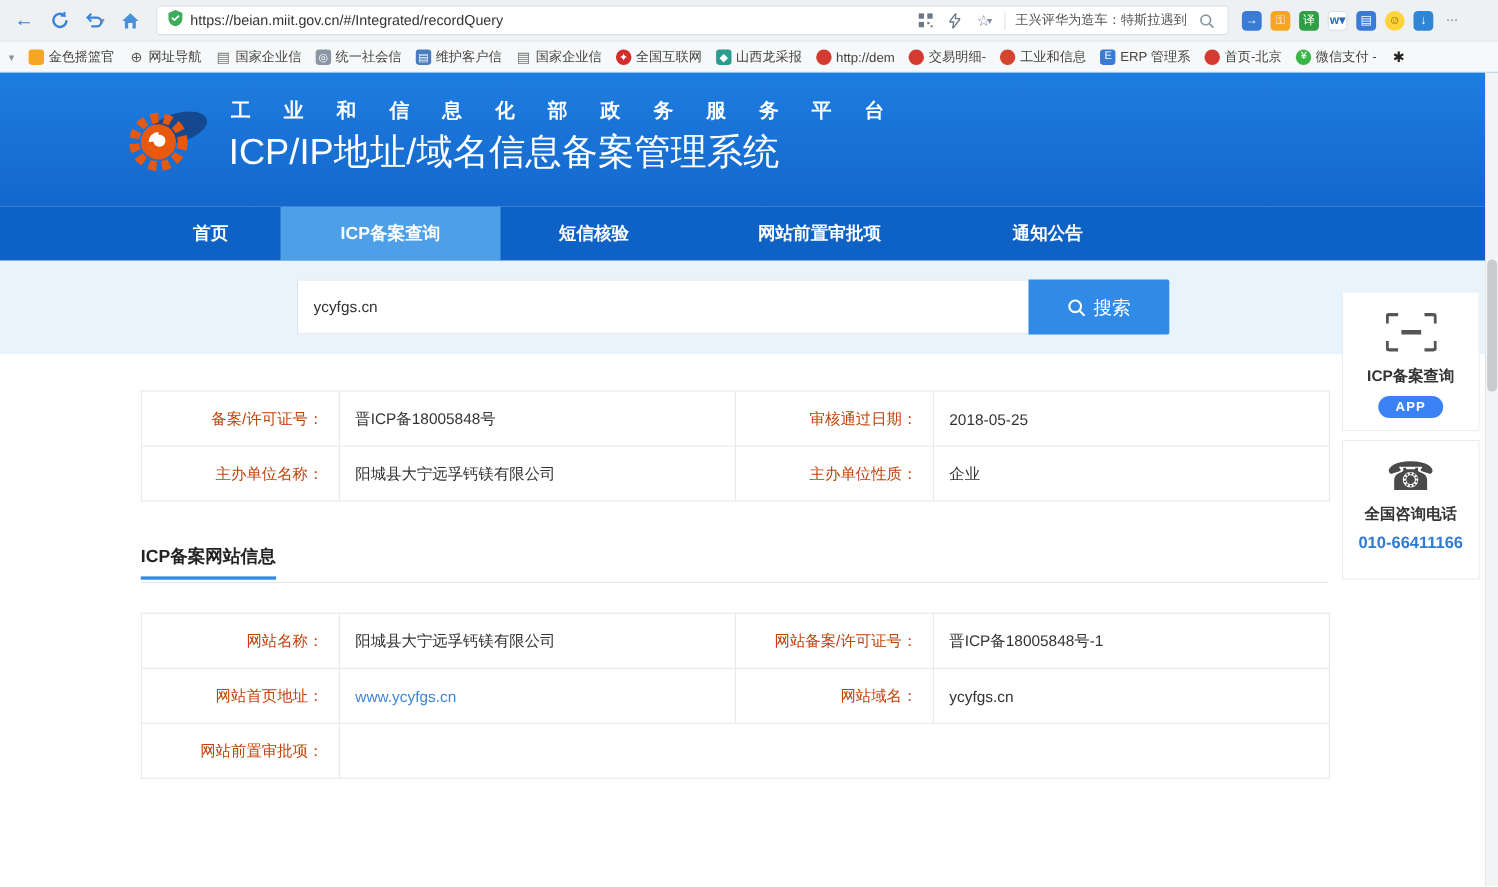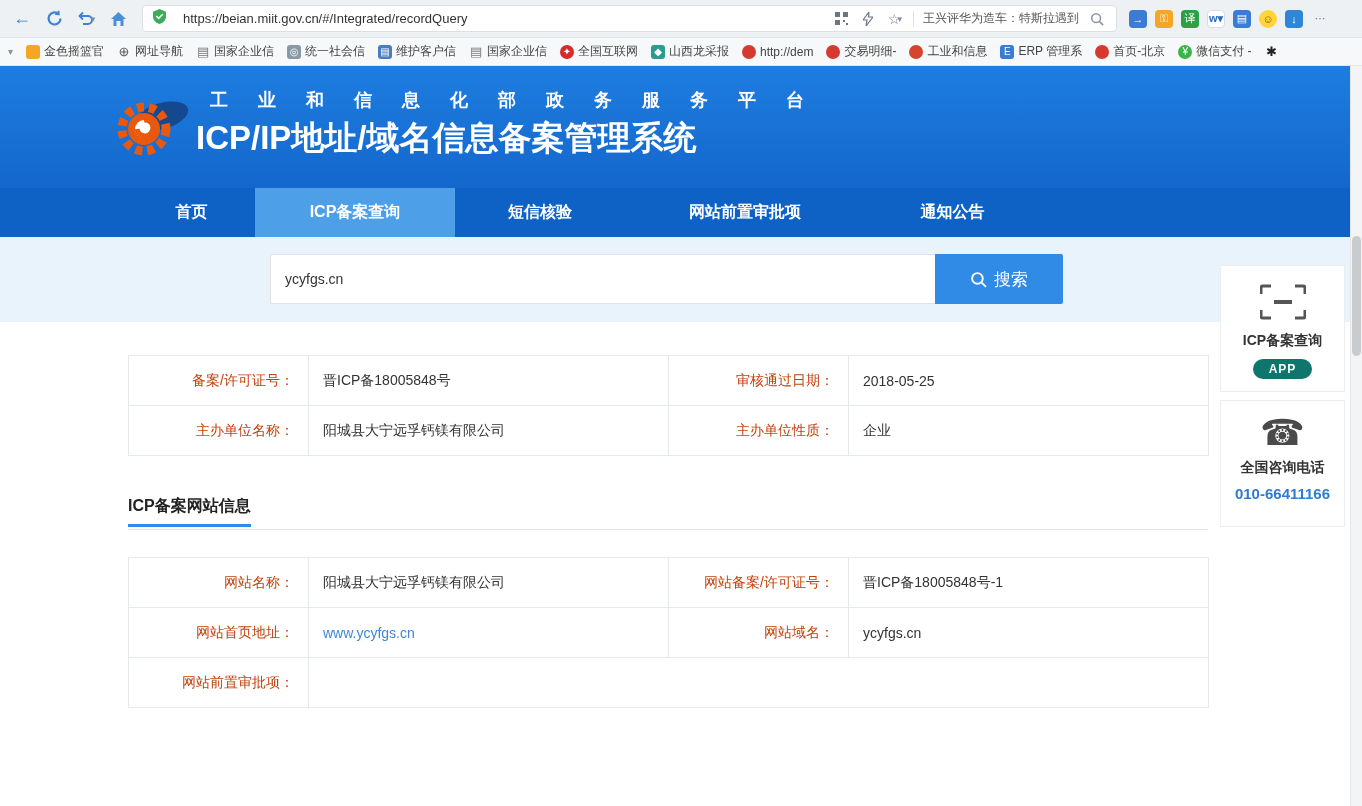--- a/index.html
+++ b/index.html
@@ -8,21 +8,21 @@
   .page { position:relative; width:1362px; height:806px; background:#fff; overflow:hidden; }
 
   
   .topbar { position:absolute; top:0; left:0; width:1362px; height:38px; background:#eef1f4;
             display:flex; align-items:center; padding:0 8px; gap:4px; border-bottom:1px solid #e2e5e8; }
   .nav-btn { width:28px; height:28px; display:flex; align-items:center; justify-content:center;
              font-size:18px; color:#3b82d8; cursor:pointer; border-radius:4px; }
   .nav-btn svg { display:block; }
   .chev { font-size:9px; color:#7d8léa; color:#7d8ea0; margin-left:-3px; }
   .addr { width:975px; height:27px; background:#fff; border:1px solid #dcdfe3; border-radius:4px;
-          display:flex; align-items:center; padding:0 10px; gap:17px; margin-left:6px; }
+          display:flex; align-items:center; padding:0 10px; gap:7px; margin-left:6px; }
   .addr .url { flex:1; font-size:13px; color:#333; white-space:nowrap; overflow:hidden; }
   .addr-right { display:flex; align-items:center; gap:9px; }
   .mini-ico { display:flex; align-items:center; justify-content:center; width:18px; height:18px;
               color:#6c7785; font-size:14px; cursor:pointer; }
   .vsep { width:1px; height:16px; background:#e0e3e6; }
   .hot-text { font-size:12px; color:#555; white-space:nowrap; max-width:190px; overflow:hidden; cursor:pointer; }
   .cluster { display:flex; align-items:center; gap:8px; margin-left:8px; }
   .sq-ico { width:18px; height:18px; border-radius:4px; display:flex; align-items:center; justify-content:center;
             font-size:11px; color:#fff; cursor:pointer; }
 
@@ -32,21 +32,21 @@
   .bm-item { display:flex; align-items:center; gap:4px; font-size:12px; color:#444; white-space:nowrap; cursor:pointer; }
   .bm-ico { width:14px; height:14px; border-radius:3px; display:flex; align-items:center; justify-content:center;
             font-size:10px; color:#fff; flex:0 0 auto; }
   .bm-menu { color:#8a939c; font-size:10px; cursor:pointer; }
 
   
   .site-header { position:absolute; top:66px; left:0; width:1362px; height:122px;
                  background:linear-gradient(180deg,#1e7de0 0%,#1467cc 100%); color:#fff; }
   .logo { position:absolute; left:112px; top:26px; }
   .hd-sub { position:absolute; left:210px; top:22px; font-size:18px; letter-spacing:30px; font-weight:bold; white-space:nowrap; }
-  .hd-title { position:absolute; left:196px; top:50px; font-size:33px; font-weight:bold; white-space:nowrap; }
+  .hd-title { position:absolute; left:208px; top:50px; font-size:33px; font-weight:normal; white-space:nowrap; }
 
   
   .mainnav { position:absolute; top:188px; left:0; width:1362px; height:49px; background:#0f62c5; }
   .mainnav .tabs { display:flex; height:49px; margin-left:128px; width:1080px; }
   .tab { height:49px; display:flex; align-items:center; justify-content:center; color:#fff;
          font-size:16px; font-weight:bold; cursor:pointer; }
   .tab.active { background:#4d9fe8; }
 
   
   .search-strip { position:absolute; top:237px; left:0; width:1362px; height:85px; background:#e9f3fc; }
@@ -69,21 +69,21 @@
   .info-table a { color:#3d87d6; text-decoration:none; }
   .t2 { margin-top:27px; }
   .sec2 { margin-top:40px; }
 
   
   .side-card { position:absolute; width:125px; background:#fff; border:1px solid #ebedef;
                text-align:center; }
   .app-card { left:1220px; top:265px; height:127px; }
   .phone-card { left:1220px; top:400px; height:127px; }
   .card-title { font-size:14px; font-weight:bold; color:#333; margin-top:8px; }
-  .app-badge { display:inline-block; margin-top:9px; background:#0f766e; color:#fff; font-size:12px;
+  .app-badge { display:inline-block; margin-top:9px; background:#3b82f6; color:#fff; font-size:12px;
                font-weight:bold; padding:3px 16px; border-radius:10px; letter-spacing:1px; }
   .scan-wrap { margin-top:18px; }
   .phone-glyph { display:block; font-size:36px; color:#4a4a4a; line-height:1; margin-top:14px; }
   .phone-number { font-size:15px; font-weight:bold; color:#2f7bd0; margin-top:8px; }
 
   
   .scrollbar { position:absolute; top:66px; right:0; bottom:0; width:12px; background:#f3f4f5; border-left:1px solid #e5e6e8; }
   .scroll-thumb { position:absolute; top:170px; left:1px; width:9px; height:120px; background:#c9cccf; border-radius:5px; }
 </style>
 </head>

